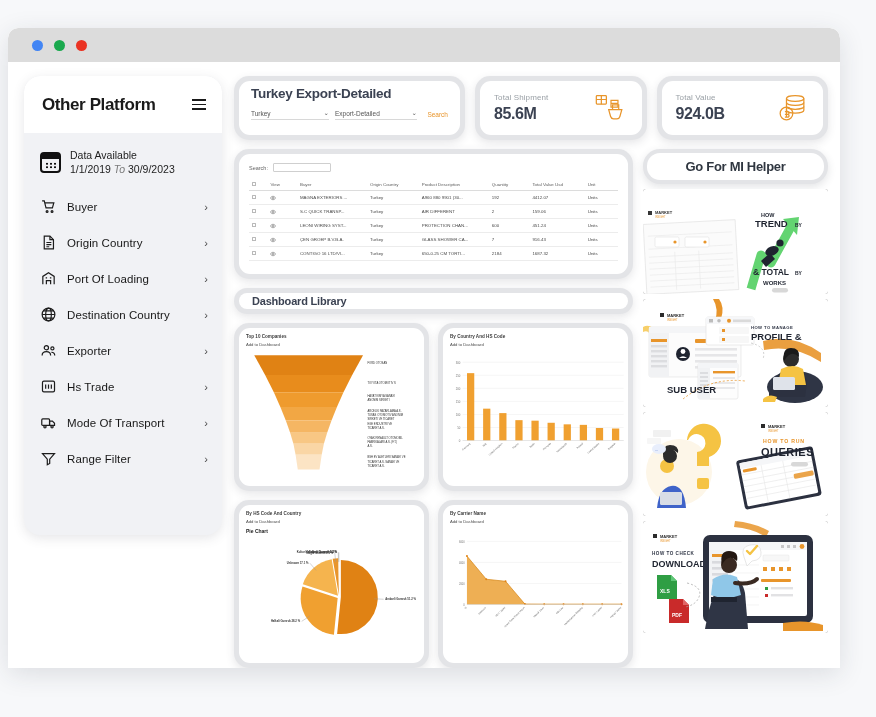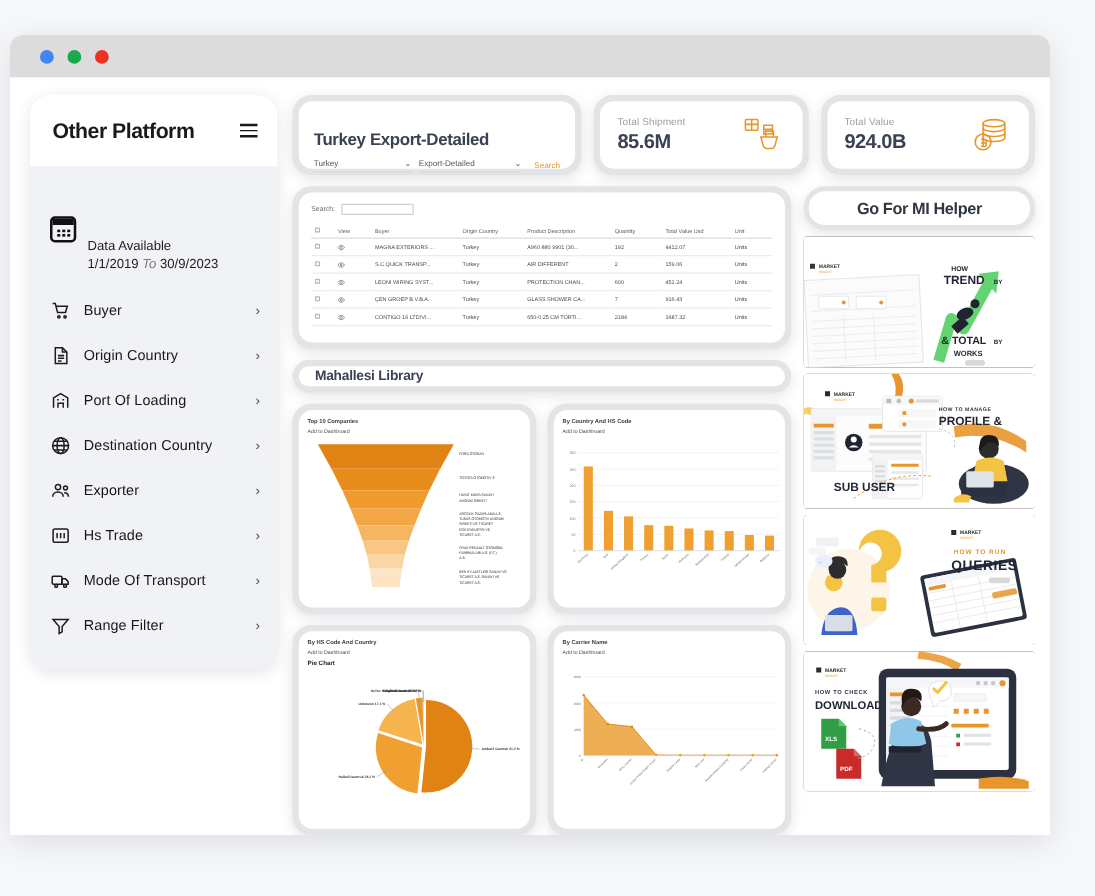--- a/index.html
+++ b/index.html
@@ -66,21 +66,21 @@
     content: ""; position: absolute; top: 0; left: 0; right: 0; height: 5px;
     background: #111;
   }
   .cal-icon::after {
     content: ""; position: absolute; top: 8px; left: 2.5px;
     width: 12px; height: 7px;
     background:
       radial-gradient(circle, #111 45%, transparent 46%) 0 0/4px 3.5px repeat;
   }
   .sb-date-txt { line-height: 1.32; }
-  .sb-date-l1 { font-size: 10.5px; color: #1d1d1d; font-weight: 500; margin-top: 42px; }
+  .sb-date-l1 { font-size: 10.5px; color: #1d1d1d; font-weight: 500; }
   .sb-date-l2 { font-size: 10.5px; color: #1d1d1d; }
   .sb-date-l2 em { font-style: italic; color: #7a7a7a; }
 
   .sb-item {
     display: flex; align-items: center; gap: 10px;
     padding: 0 14px 0 16px; height: 36px; cursor: pointer;
   }
   .sb-ico { width: 17px; height: 17px; flex: 0 0 17px; color: #1c1c1c; }
   .sb-ico svg { width: 17px; height: 17px; display: block; }
   .sb-label { font-size: 11.5px; color: #171717; flex: 1; letter-spacing: 0.1px; }
@@ -90,21 +90,21 @@
   .main { flex: 1; min-width: 0; display: flex; flex-direction: column; gap: 9px; }
 
   .top-row { display: flex; gap: 10px; height: 64px; }
   .card-shell {
     background: #e3e4e7; border-radius: 15px; padding: 5px;
     box-shadow: 0 3px 9px rgba(60,65,80,0.13);
   }
   .card-inner { background: #fff; border-radius: 11px; height: 100%; }
 
   .searchcard { flex: 0 0 231px; }
-  .searchcard .card-inner { padding: 23px 12px 0 12px; }
+  .searchcard .card-inner { padding: 5px 12px 0 12px; }
   .sc-title { font-size: 13.5px; font-weight: bold; color: #3b4252; letter-spacing: -0.3px; }
   .sc-row { display: flex; align-items: center; gap: 6px; margin-top: 8px; }
   .sc-sel {
     display: flex; align-items: center; justify-content: space-between;
     font-size: 6.5px; color: #555; border-bottom: 0.5px solid #d8d8d8;
     padding-bottom: 2px; cursor: pointer;
   }
   .sc-sel.a { flex: 0 0 78px; }
   .sc-sel.b { flex: 0 0 82px; }
   .sc-search { font-size: 6.5px; color: #e8952b; margin-left: auto; cursor: pointer; }
@@ -458,21 +458,21 @@
                       <td class="col-val">1687.32</td>
                       <td class="col-unit">Units</td>
                     </tr>
                   </tbody>
               </table>
             </div>
           </div>
 
           <div class="card-shell dlcard">
             <div class="card-inner">
-              <span class="dl-title">Mahallesi Library</span>
+              <span class="dl-title">Dashboard Library</span>
             </div>
           </div>
 
           <div class="charts-grid">
 
             <div class="card-shell chartcard">
               <div class="card-inner">
                 <div class="ch-title">Top 10 Companies</div>
                 <div class="ch-sub">Add to Dashboard</div>
                 <div class="ch-canvas">

